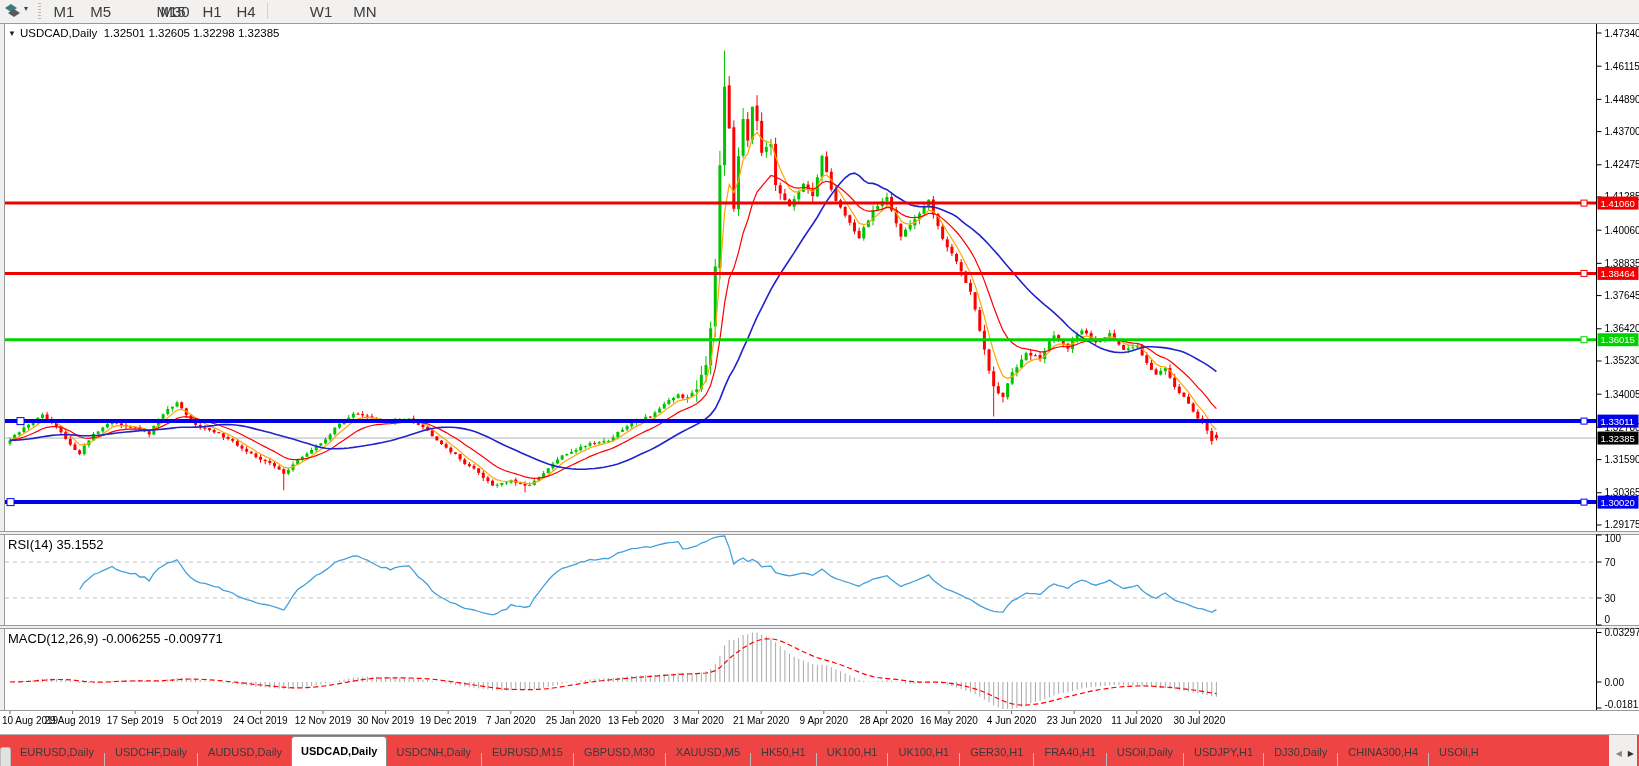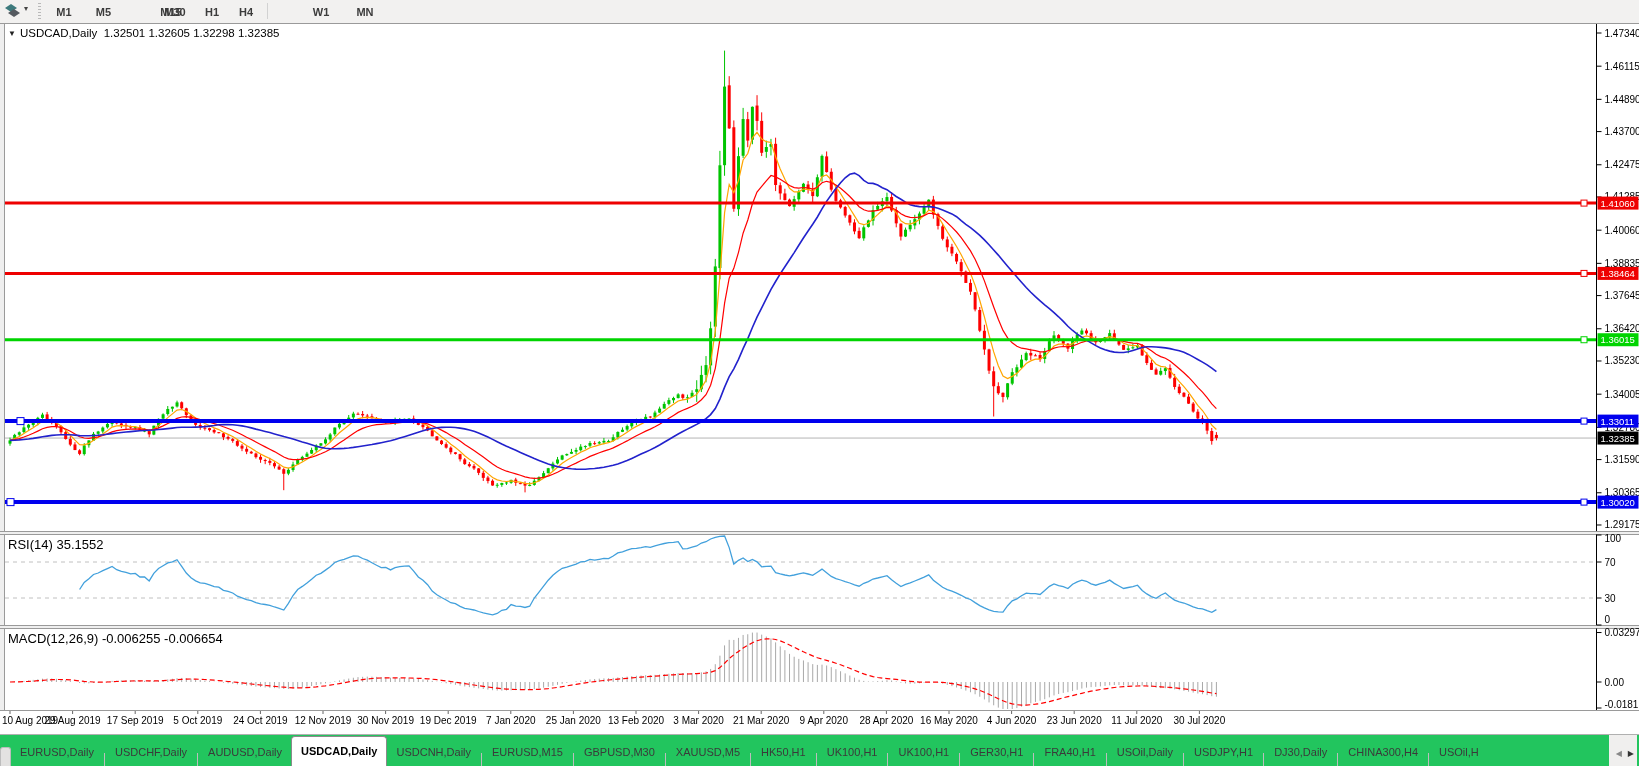--- a/index.html
+++ b/index.html
@@ -4,30 +4,30 @@
 <style>
   html,body{margin:0;padding:0;background:#f0efee;font-family:"Liberation Sans",sans-serif;}
   #root{position:relative;width:1639px;height:766px;overflow:hidden;background:#f0efee;}
   
   .toolbar{position:absolute;left:0;top:0;width:1639px;height:23px;background:#f2f1f0;border-bottom:1px solid #b8b8b8;}
   .tool-icon{position:absolute;left:4px;top:3px;width:17px;height:16px;}
   .tool-caret{position:absolute;left:24px;top:4px;font-size:8px;color:#444;}
   .grip{position:absolute;left:38px;top:3px;width:3px;height:17px;
         background:repeating-linear-gradient(to bottom,#b9b9b9 0 1px,transparent 1px 3px);}
   .tfbtn{position:absolute;top:2px;height:18px;line-height:18px;text-align:center;
-         font-size:11px;color:#3c3c3c;cursor:default;border:1px solid transparent;border-radius:2px;font-weight:bold;}
+         font-size:15px;color:#3c3c3c;cursor:default;border:1px solid transparent;border-radius:2px;}
   .tfbtn.active{background:#e4e4e4;border:1px solid #9a9a9a;color:#111;}
   .tfsep{position:absolute;top:3px;width:1px;height:16px;background:#d2d2d2;}
   
   .chart-window{position:absolute;left:0;top:23px;width:1639px;height:711px;background:#fff;}
   .chart-title{position:absolute;left:8px;top:4px;font-size:11.5px;color:#000;text-align:right;}
   .chart-title .tri{font-size:8px;position:relative;top:-1px;margin-right:4px;color:#222;}
   .ind-label{position:absolute;left:8px;font-size:13px;color:#000;}
   
-  .tabbar{position:absolute;left:0;top:734px;width:1639px;height:32px;background:#22c55e;border-top:1px solid #b0b0b0;
+  .tabbar{position:absolute;left:0;top:734px;width:1639px;height:32px;background:#ef4444;border-top:1px solid #b0b0b0;
           white-space:nowrap;overflow:hidden;}
   .tab-stub{display:inline-block;width:9px;height:20px;margin-top:6px;background:#e3e2e1;border:1px solid #bdbdbd;border-bottom:none;border-radius:3px 3px 0 0;vertical-align:bottom;}
   .tab{display:inline-block;padding:0 9px;height:31px;line-height:30px;font-size:11px;color:#3a3a3a;vertical-align:bottom;cursor:default;}
   .tab.active{background:#fff;border:1px solid #8a8a8a;border-bottom:1px solid #fff;border-radius:4px 4px 0 0;
               height:30px;line-height:29px;margin-top:1px;color:#000;font-weight:bold;}
   .tabsep{display:inline-block;width:1px;height:14px;background:#bdbdbd;vertical-align:middle;margin:0 1px;}
   .tab-arrows{position:absolute;right:2px;top:0;height:32px;line-height:32px;background:#f0efee;padding-left:4px;}
   .tab-arrows span{font-size:8px;color:#333;margin:0 3px;cursor:default;}
   .tab-arrows .dim{color:#888;}
   svg text{font-family:"Liberation Sans",sans-serif;}
@@ -992,19 +992,19 @@
           <text x="1199.4" y="724" font-size="10" fill="#000" text-anchor="middle">30 Jul 2020</text>
         </g>
       </svg>
     <div class="chart-title">
       <span class="tri">▼</span><span>USDCAD,Daily</span>&nbsp;&nbsp;<span>1.32501 1.32605 1.32298 1.32385</span>
     </div>
     <div class="ind-label" style="top:514px;">
       <span>RSI(14)</span>&nbsp;<span>35.1552</span>
     </div>
     <div class="ind-label" style="top:608px;">
-      <span>MACD(12,26,9)</span>&nbsp;<span>-0.006255 -0.006654</span>
+      <span>MACD(12,26,9)</span>&nbsp;<span>-0.006255 -0.009771</span>
     </div>
   </div>
 
   <div class="tabbar" id="tabbar"><span class="tab-stub"></span><span class="tab">EURUSD,Daily</span><span class="tabsep"></span><span class="tab">USDCHF,Daily</span><span class="tabsep"></span><span class="tab">AUDUSD,Daily</span><span class="tab active">USDCAD,Daily</span><span class="tab">USDCNH,Daily</span><span class="tabsep"></span><span class="tab">EURUSD,M15</span><span class="tabsep"></span><span class="tab">GBPUSD,M30</span><span class="tabsep"></span><span class="tab">XAUUSD,M5</span><span class="tabsep"></span><span class="tab">HK50,H1</span><span class="tabsep"></span><span class="tab">UK100,H1</span><span class="tabsep"></span><span class="tab">UK100,H1</span><span class="tabsep"></span><span class="tab">GER30,H1</span><span class="tabsep"></span><span class="tab">FRA40,H1</span><span class="tabsep"></span><span class="tab">USOil,Daily</span><span class="tabsep"></span><span class="tab">USDJPY,H1</span><span class="tabsep"></span><span class="tab">DJ30,Daily</span><span class="tabsep"></span><span class="tab">CHINA300,H4</span><span class="tabsep"></span><span class="tab">USOil,H</span><span class="tab-arrows"><span class="dim">◀</span><span>▶</span></span></div>
 
 </div>
 
 </body></html>

